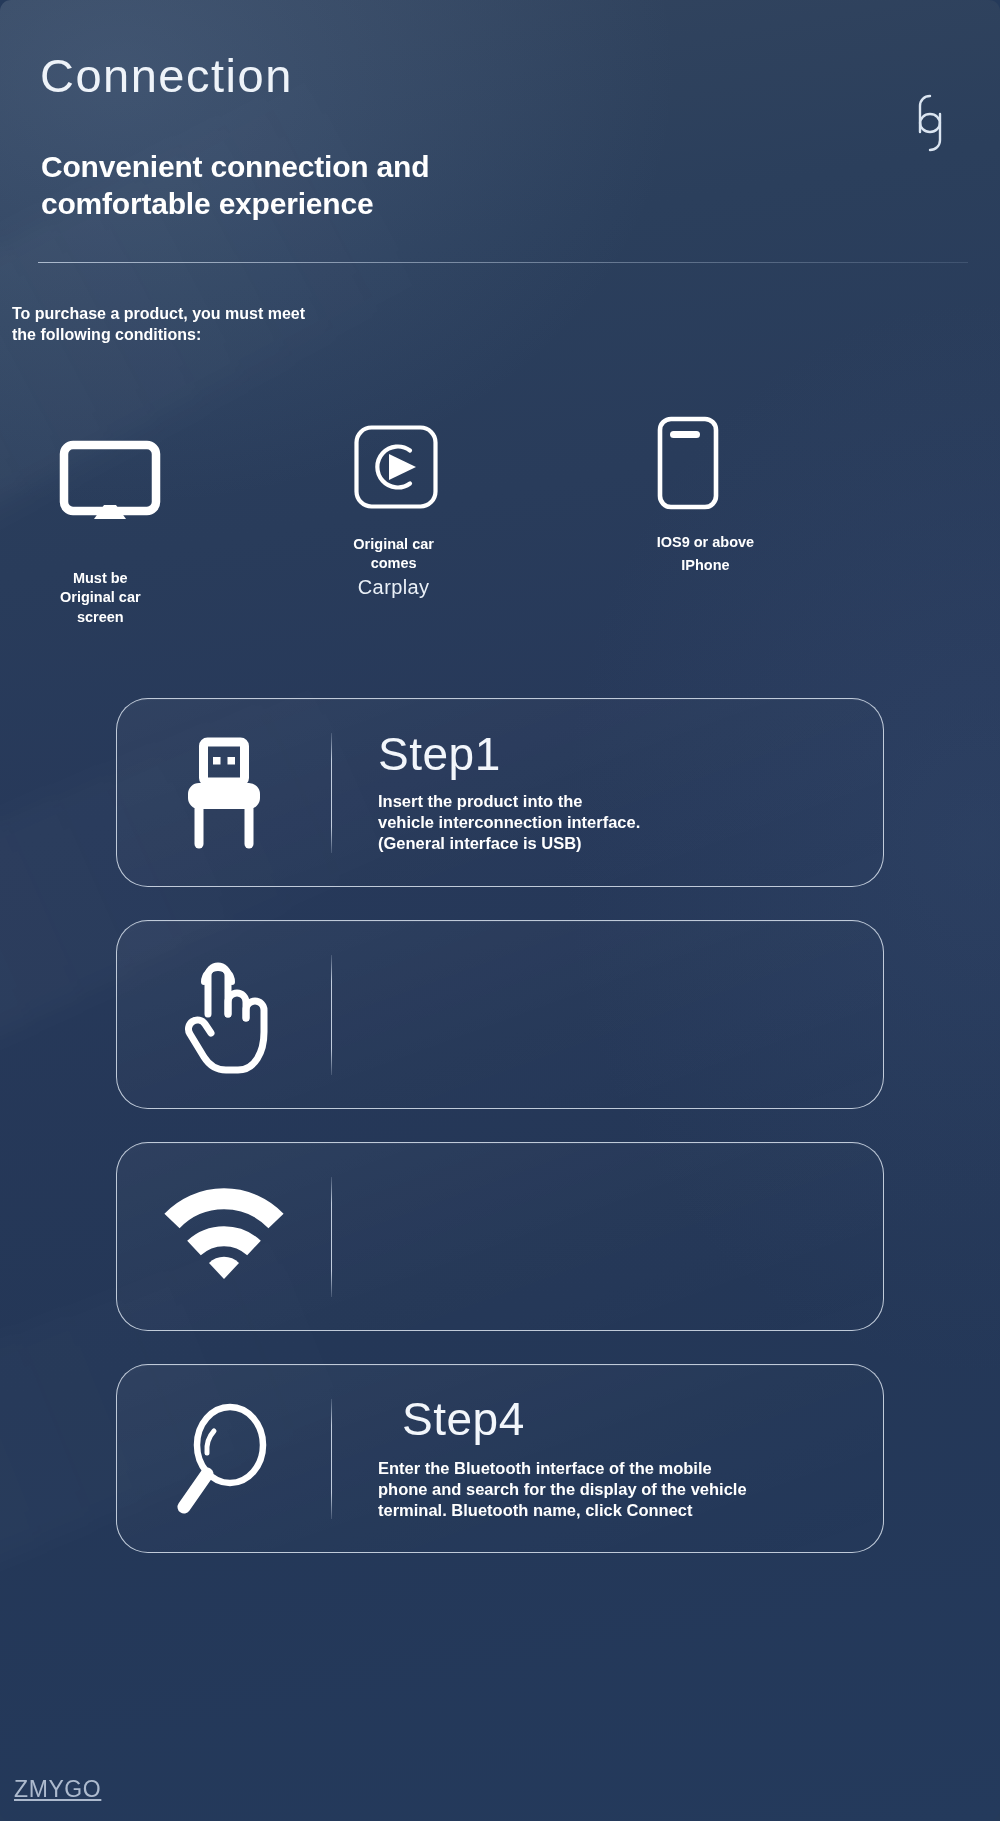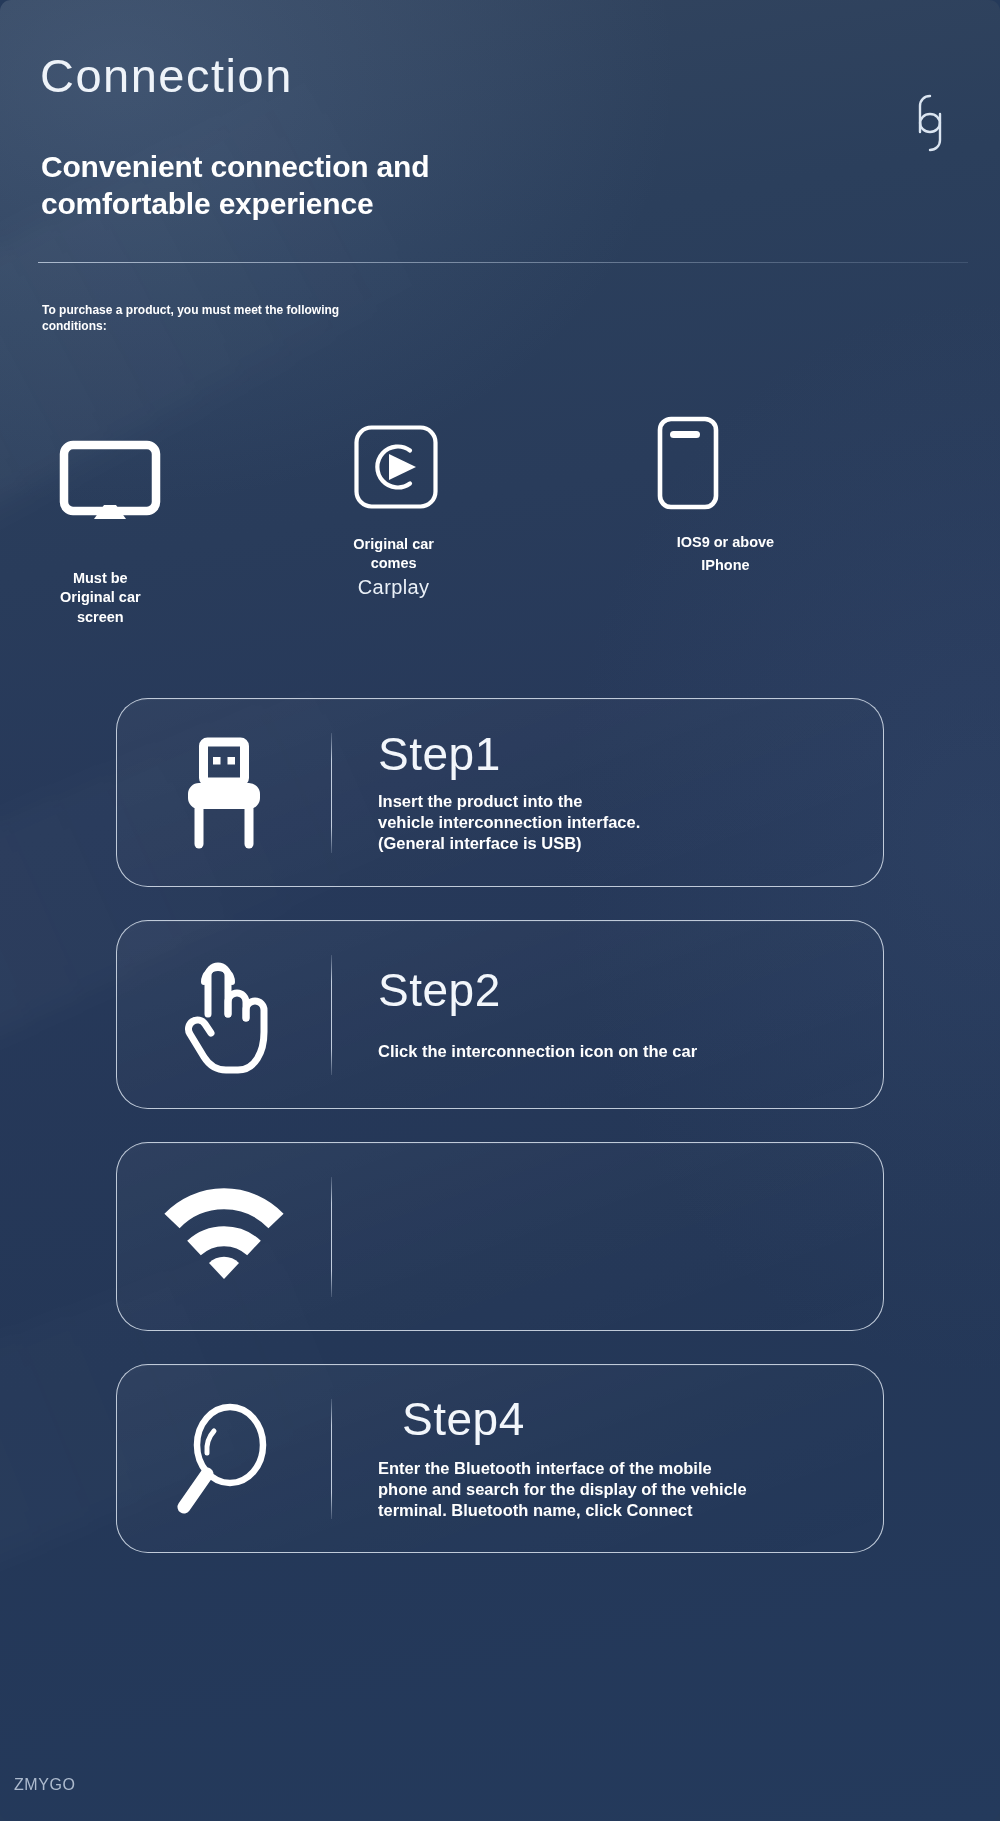--- a/index.html
+++ b/index.html
@@ -73,23 +73,23 @@
 
   .divider {
     position: absolute;
     left: 38px; top: 262px;
     width: 930px; height: 1px;
     background: linear-gradient(90deg, rgba(210,222,238,0.75) 0%, rgba(190,205,225,0.45) 55%, rgba(160,180,205,0.18) 100%);
   }
 
   .conditions-note {
     position: absolute;
-    left: 42px; top: 303px;
+    left: 12px; top: 303px;
     width: 300px;
-    font-size: 12px;
+    font-size: 16px;
     font-weight: bold;
     line-height: 1.32;
     color: #ffffff;
   }
 
   
   .reqs {
     position: absolute;
     left: 60px; top: 420px;
     width: 880px;
@@ -165,25 +165,26 @@
 
   .step-card.s2 .step-title,
   .step-card.s3 .step-title { margin-bottom: 28px; }
   .step-card.s1 .step-title { margin-bottom: 14px; }
   .step-card.s4 .step-title { margin-bottom: 16px; margin-left: 24px; }
 
   
   .footer-logo {
     position: absolute;
     left: 14px; top: 1776px;
-    font-size: 16px;
+    font-size: 23px;
     font-weight: 500;
     letter-spacing: 0.6px;
     color: #b9c6d8;
     opacity: .92;
+    text-decoration: underline;
   }
 
   svg { display: block; overflow: visible; }
 </style>
 </head>
 <body>
 
 <div class="page">
 
   <div class="streak s1"></div>
@@ -238,21 +239,21 @@
       </div>
     </div>
 
     <div class="req r3">
       <div class="req-art">
         <svg viewBox="0 0 62 94" width="62" height="94" fill="none" stroke="#ffffff">
           <rect x="3" y="3" width="56" height="88" rx="11" ry="11" stroke-width="4.6"></rect>
           <rect x="13" y="15" width="30" height="7" rx="3.5" ry="3.5" fill="#ffffff" stroke="none"></rect>
         </svg>
       </div>
-      <div class="req-caption" style="white-space: pre-line; line-height:1.6;margin-left:20px;">IOS9 or above
+      <div class="req-caption" style="white-space: pre-line; line-height:1.6;">IOS9 or above
 IPhone</div>
     </div>
   </div>
 
   <div class="steps">
 
     <div class="step-card s1">
       <div class="step-icon">
         <svg viewBox="0 0 92 112" width="92" height="112" fill="none" stroke="#ffffff" stroke-width="9" stroke-linecap="round" stroke-linejoin="round">
           <rect x="25.5" y="5" width="41" height="40" rx="4" ry="4"></rect>
@@ -278,24 +279,20 @@
           <path d="M30 58 L30 20 a10 10 0 0 1 20 0 L50 58"></path>
           <path d="M50 58 L50 46 a9 9 0 0 1 18 0 L68 62"></path>
           <path d="M68 62 L68 54 a9 9 0 0 1 18 0 L86 76
                    c0 20 -9 38 -26 38 L48 114
                    c-10 0 -17 -5 -22 -13 L12 78
                    a9 9 0 0 1 15 -10 L33 77"></path>
           <path d="M26 26 a14 14 0 0 1 28 0" stroke-width="6"></path>
         </svg>
       </div>
       <div class="step-rule"></div>
-      <div class="step-body">
-        <div class="step-title">Step2</div>
-        <div class="step-desc">Click the interconnection icon on the car</div>
-      </div>
     </div>
 
     <div class="step-card s3">
       <div class="step-icon">
         <svg viewBox="0 0 116 88" width="116" height="88" fill="none" stroke="#ffffff" stroke-linecap="butt">
           <path d="M6 28 A72 72 0 0 1 110 28" stroke-width="21"></path>
           <path d="M28 55 A44 44 0 0 1 88 55" stroke-width="20"></path>
           <path d="M58 86 L43 70 A21 21 0 0 1 73 70 Z" fill="#ffffff" stroke="none"></path>
         </svg>
       </div>

